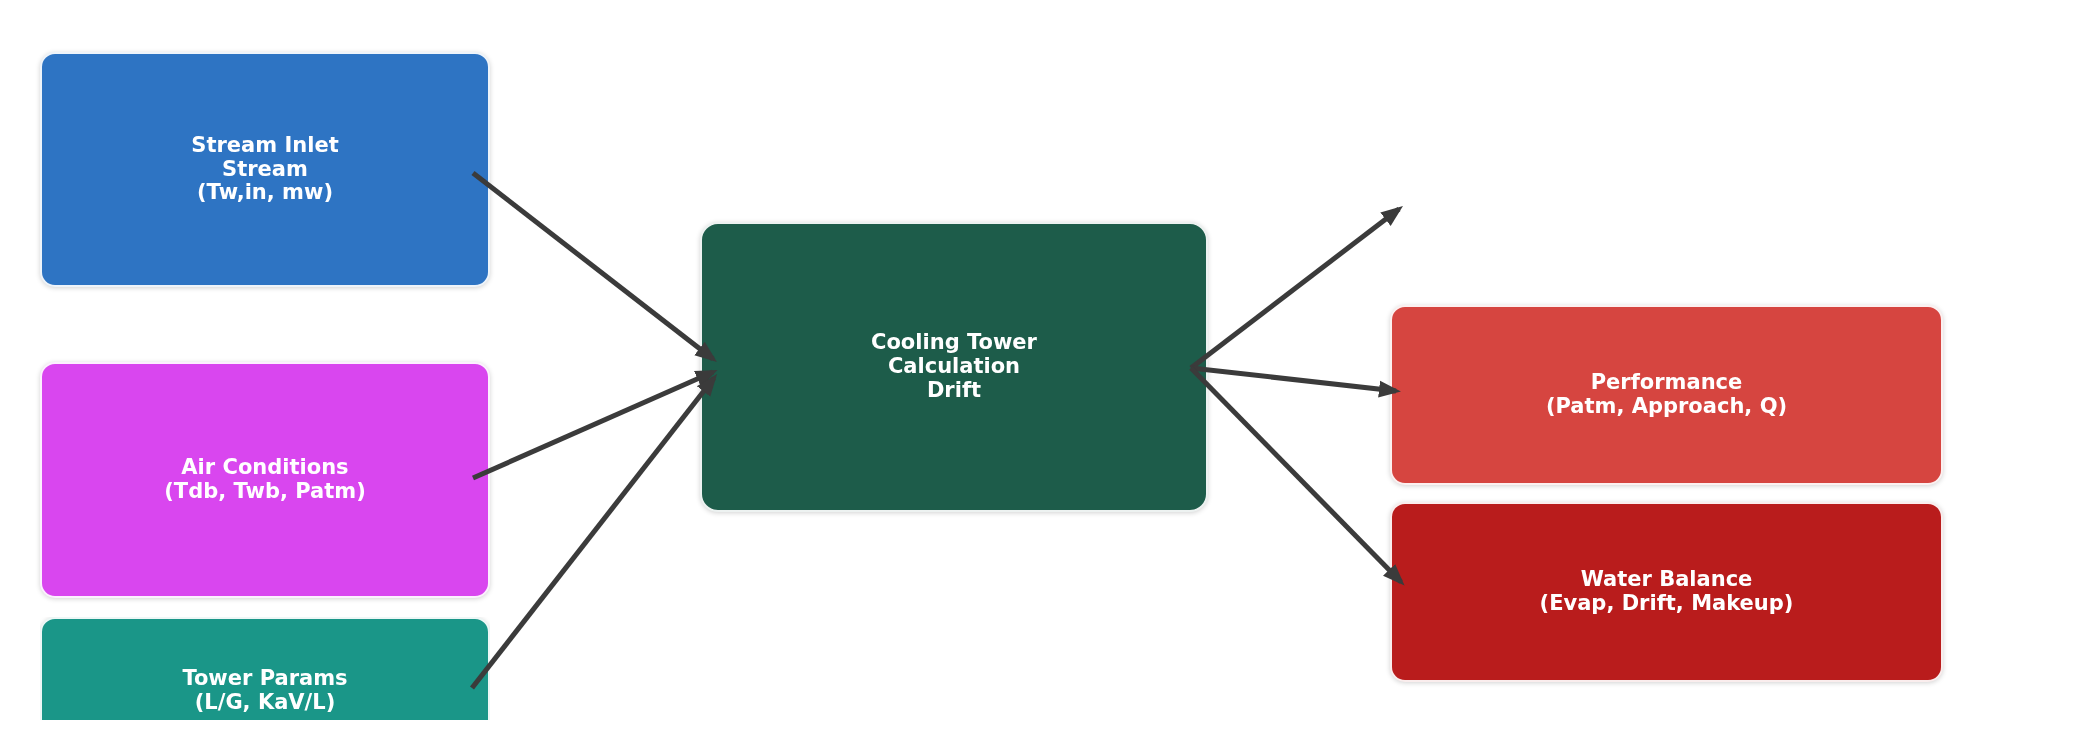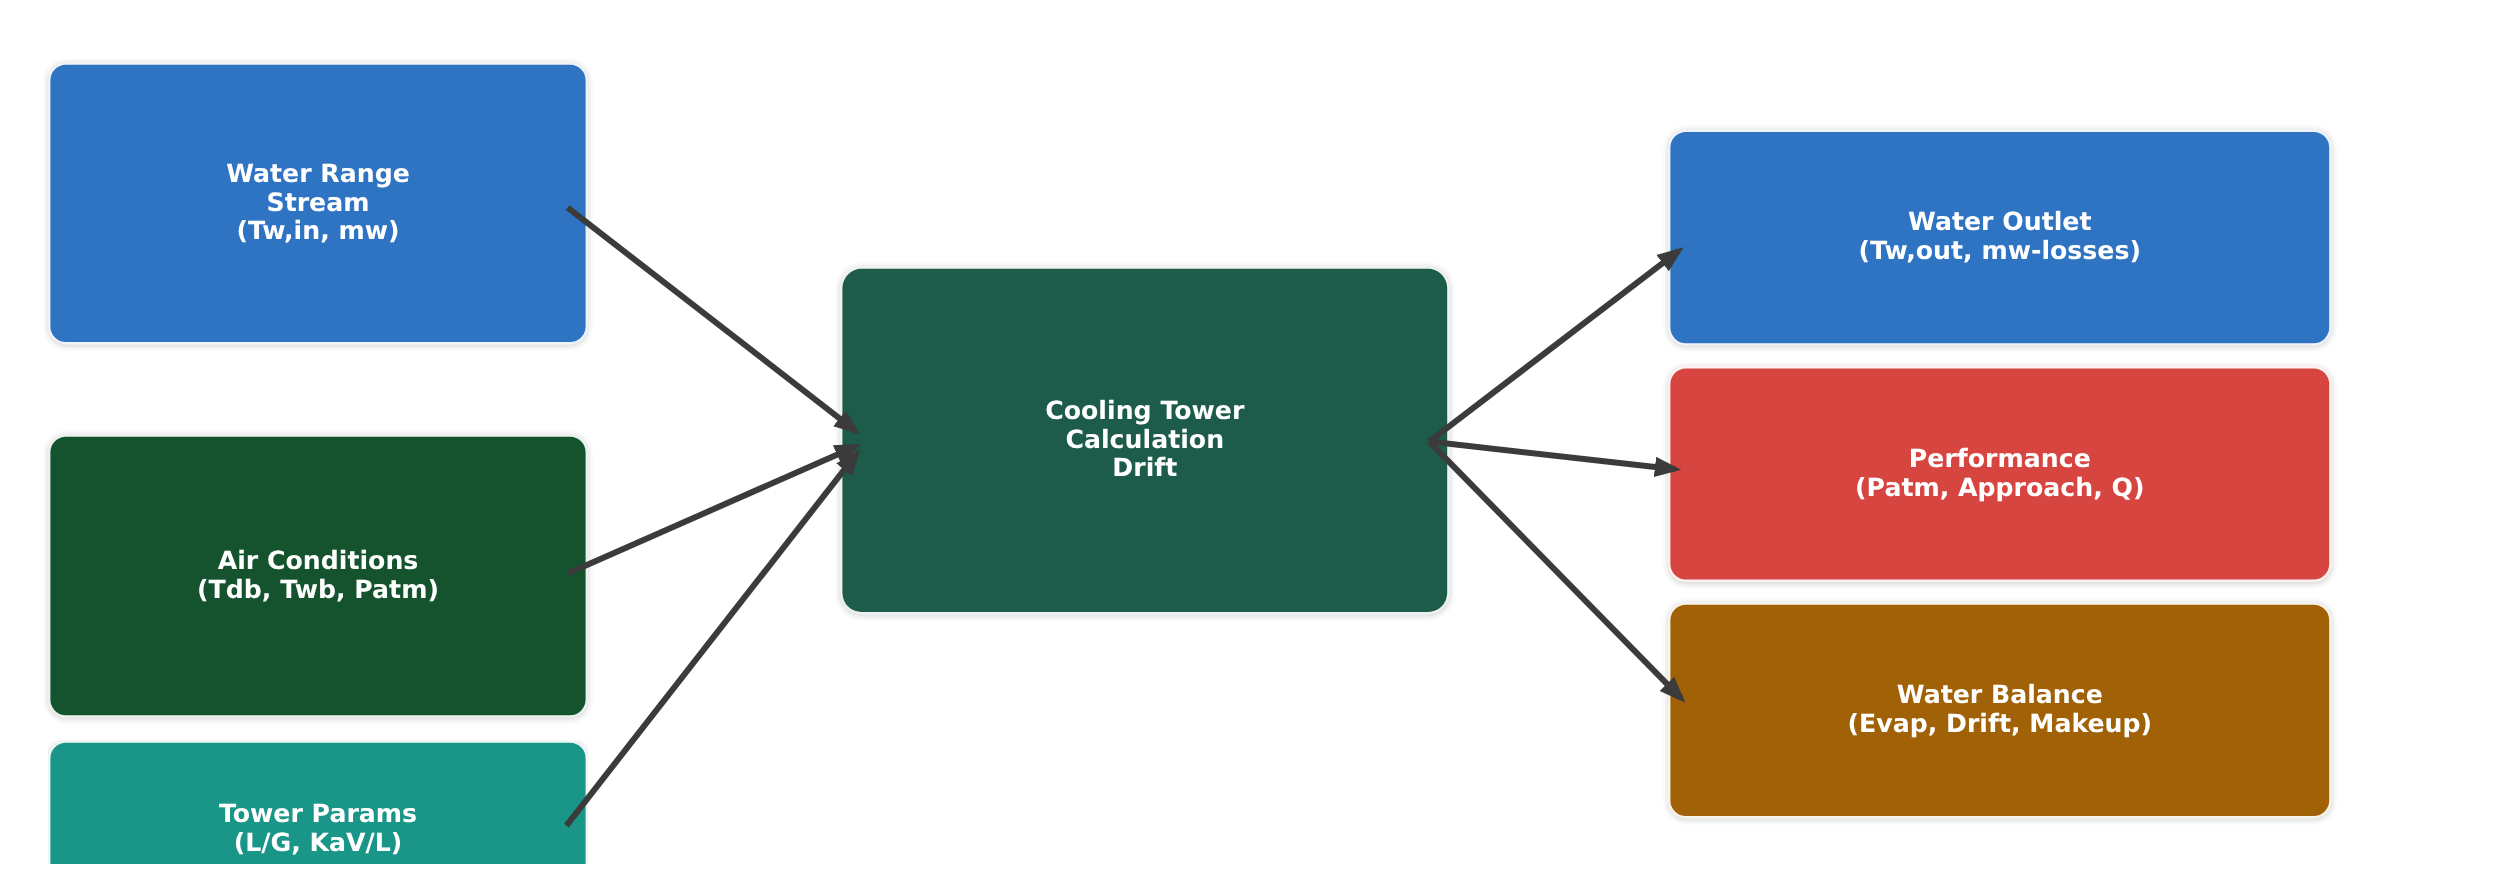--- a/index.html
+++ b/index.html
@@ -50,41 +50,39 @@
   svg.arrows line {
     stroke-width: 5;
     fill: none;
   }
 </style>
 </head>
 <body>
 
 <div class="canvas">
 
-  <div class="node n-water-inlet" style="background-color: rgb(46, 116, 195);">Water Range
+  <div class="node n-water-inlet" style="background-color: rgb(46, 116, 195);">Stream Inlet
 Stream
 (Tw,in, mw)</div>
 
-  <div class="node n-air-cond" style="background-color: #14532d;">Air Conditions
+  <div class="node n-air-cond" style="background-color: #d946ef;">Air Conditions
 (Tdb, Twb, Patm)</div>
 
   <div class="node n-tower-params" style="background-color: rgb(26, 150, 136);">Tower Params
 (L/G, KaV/L)</div>
 
   <div class="node n-engine" style="background-color: rgb(29, 92, 74);">Cooling Tower
 Calculation
 Drift</div>
 
-  <div class="node n-water-outlet" style="background-color: rgb(46, 116, 195);">Water Outlet
-(Tw,out, mw-losses)</div>
 
   <div class="node n-performance" style="background-color: rgb(214, 69, 64);">Performance
 (Patm, Approach, Q)</div>
 
-  <div class="node n-water-balance" style="background-color: #a16207;">Water Balance
+  <div class="node n-water-balance" style="background-color: #b91c1c;">Water Balance
 (Evap, Drift, Makeup)</div>
 
   <svg class="arrows" viewBox="0 0 2085 735" xmlns="http://www.w3.org/2000/svg">
     <defs>
       <marker id="ah" markerUnits="userSpaceOnUse" markerWidth="24" markerHeight="20" refX="17" refY="10" orient="auto">
         <path d="M0,1.5 L22,10 L0,18.5 Z" style="fill: rgb(59, 59, 59);"></path>
       </marker>
     </defs>
     <line x1="473" y1="173" x2="713" y2="359" marker-end="url(#ah)" style="stroke: rgb(59, 59, 59);"></line>
     <line x1="473" y1="478" x2="713" y2="372" marker-end="url(#ah)" style="stroke: rgb(59, 59, 59);"></line>

